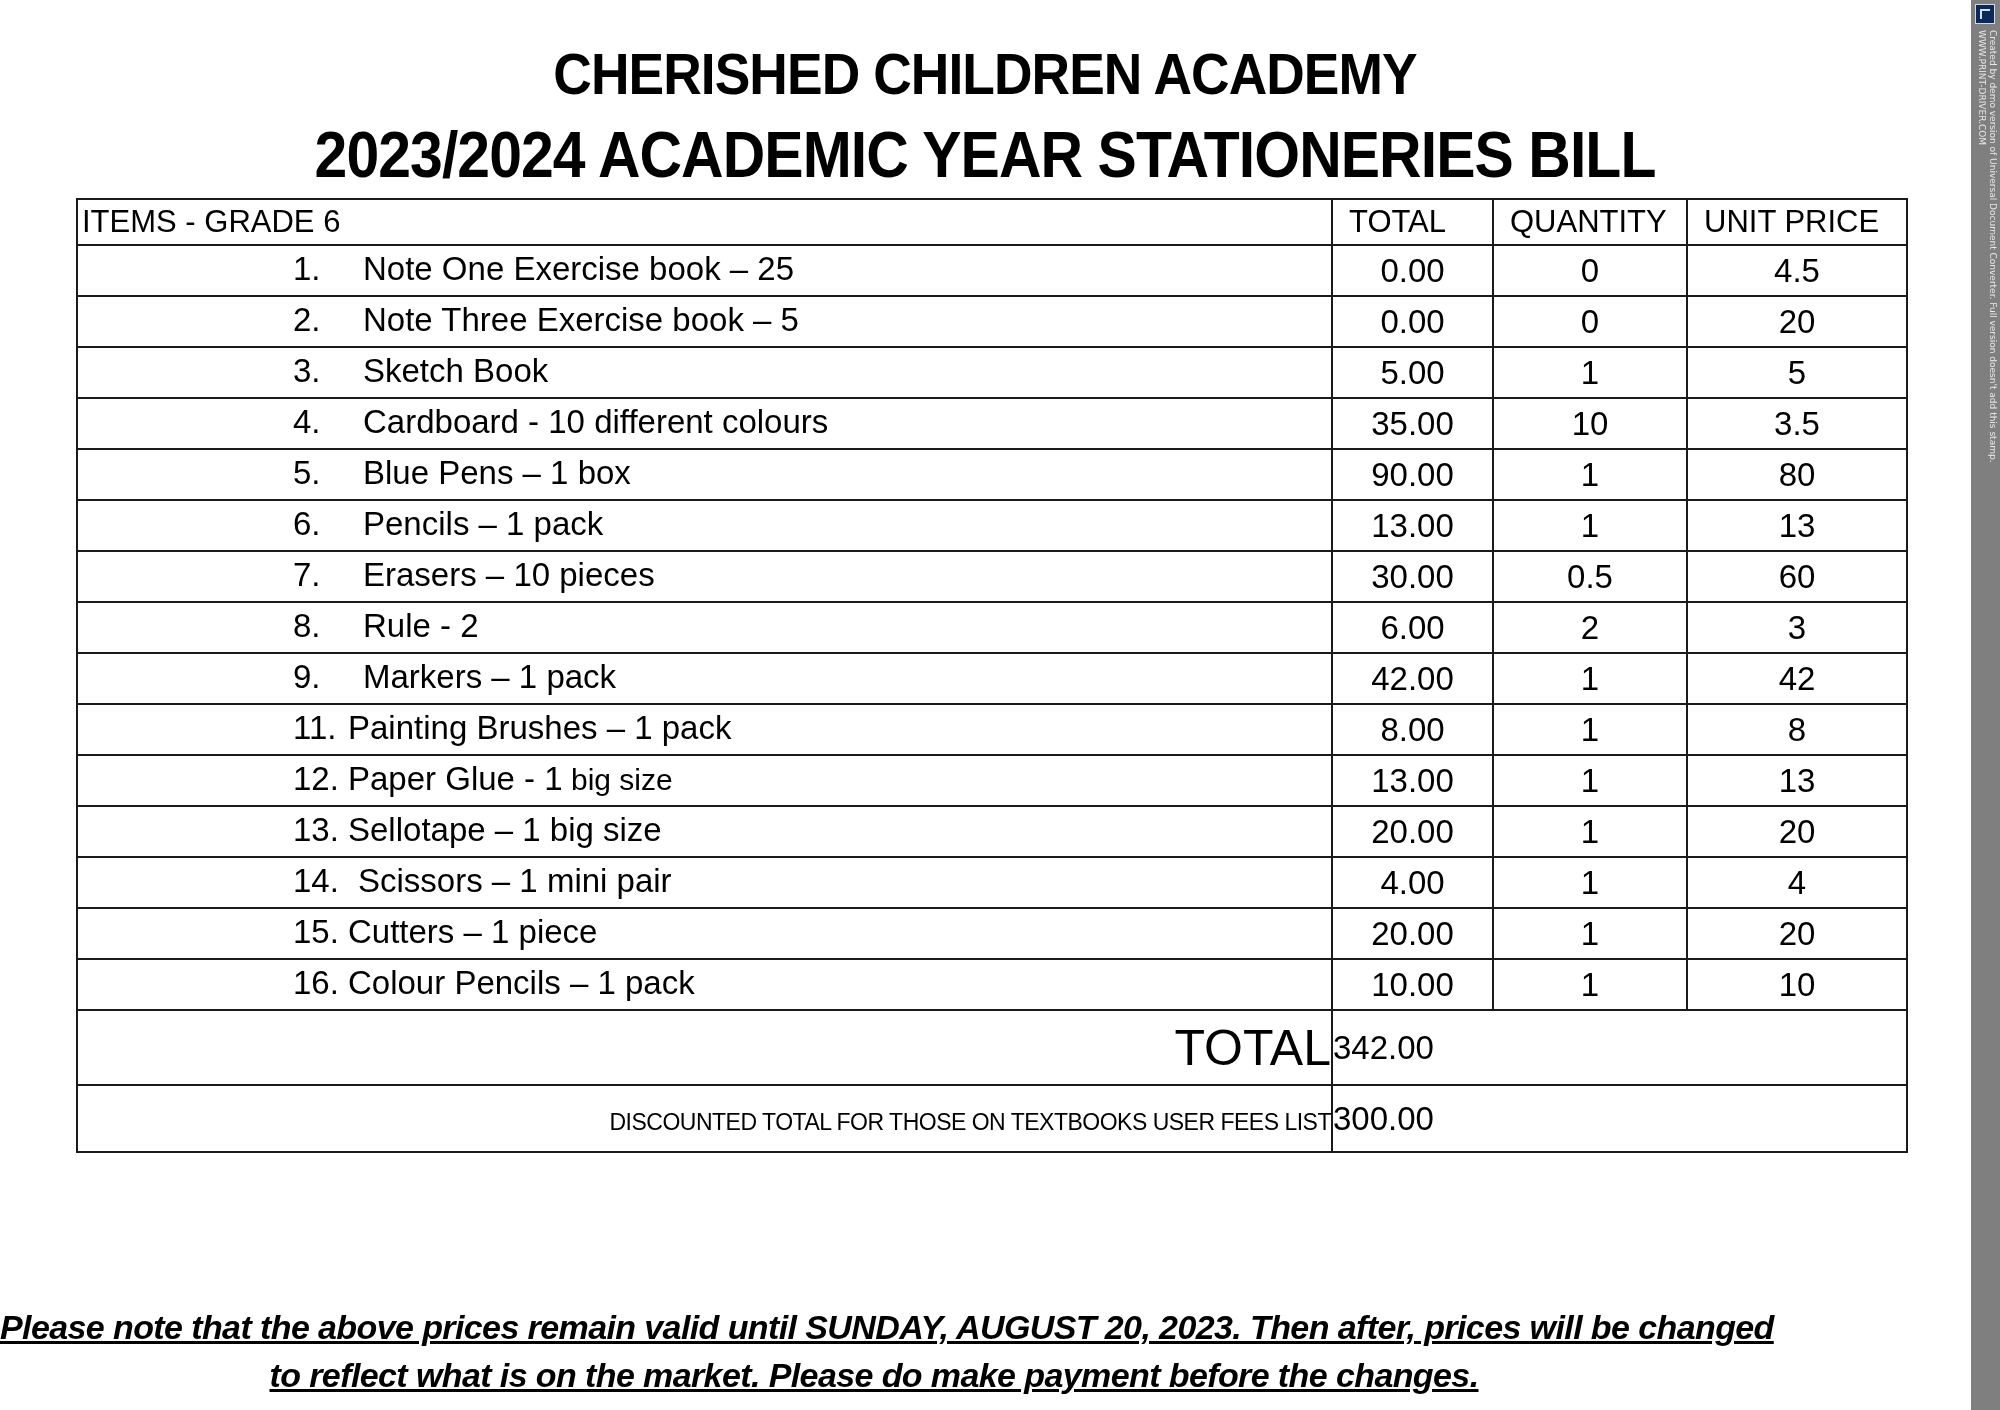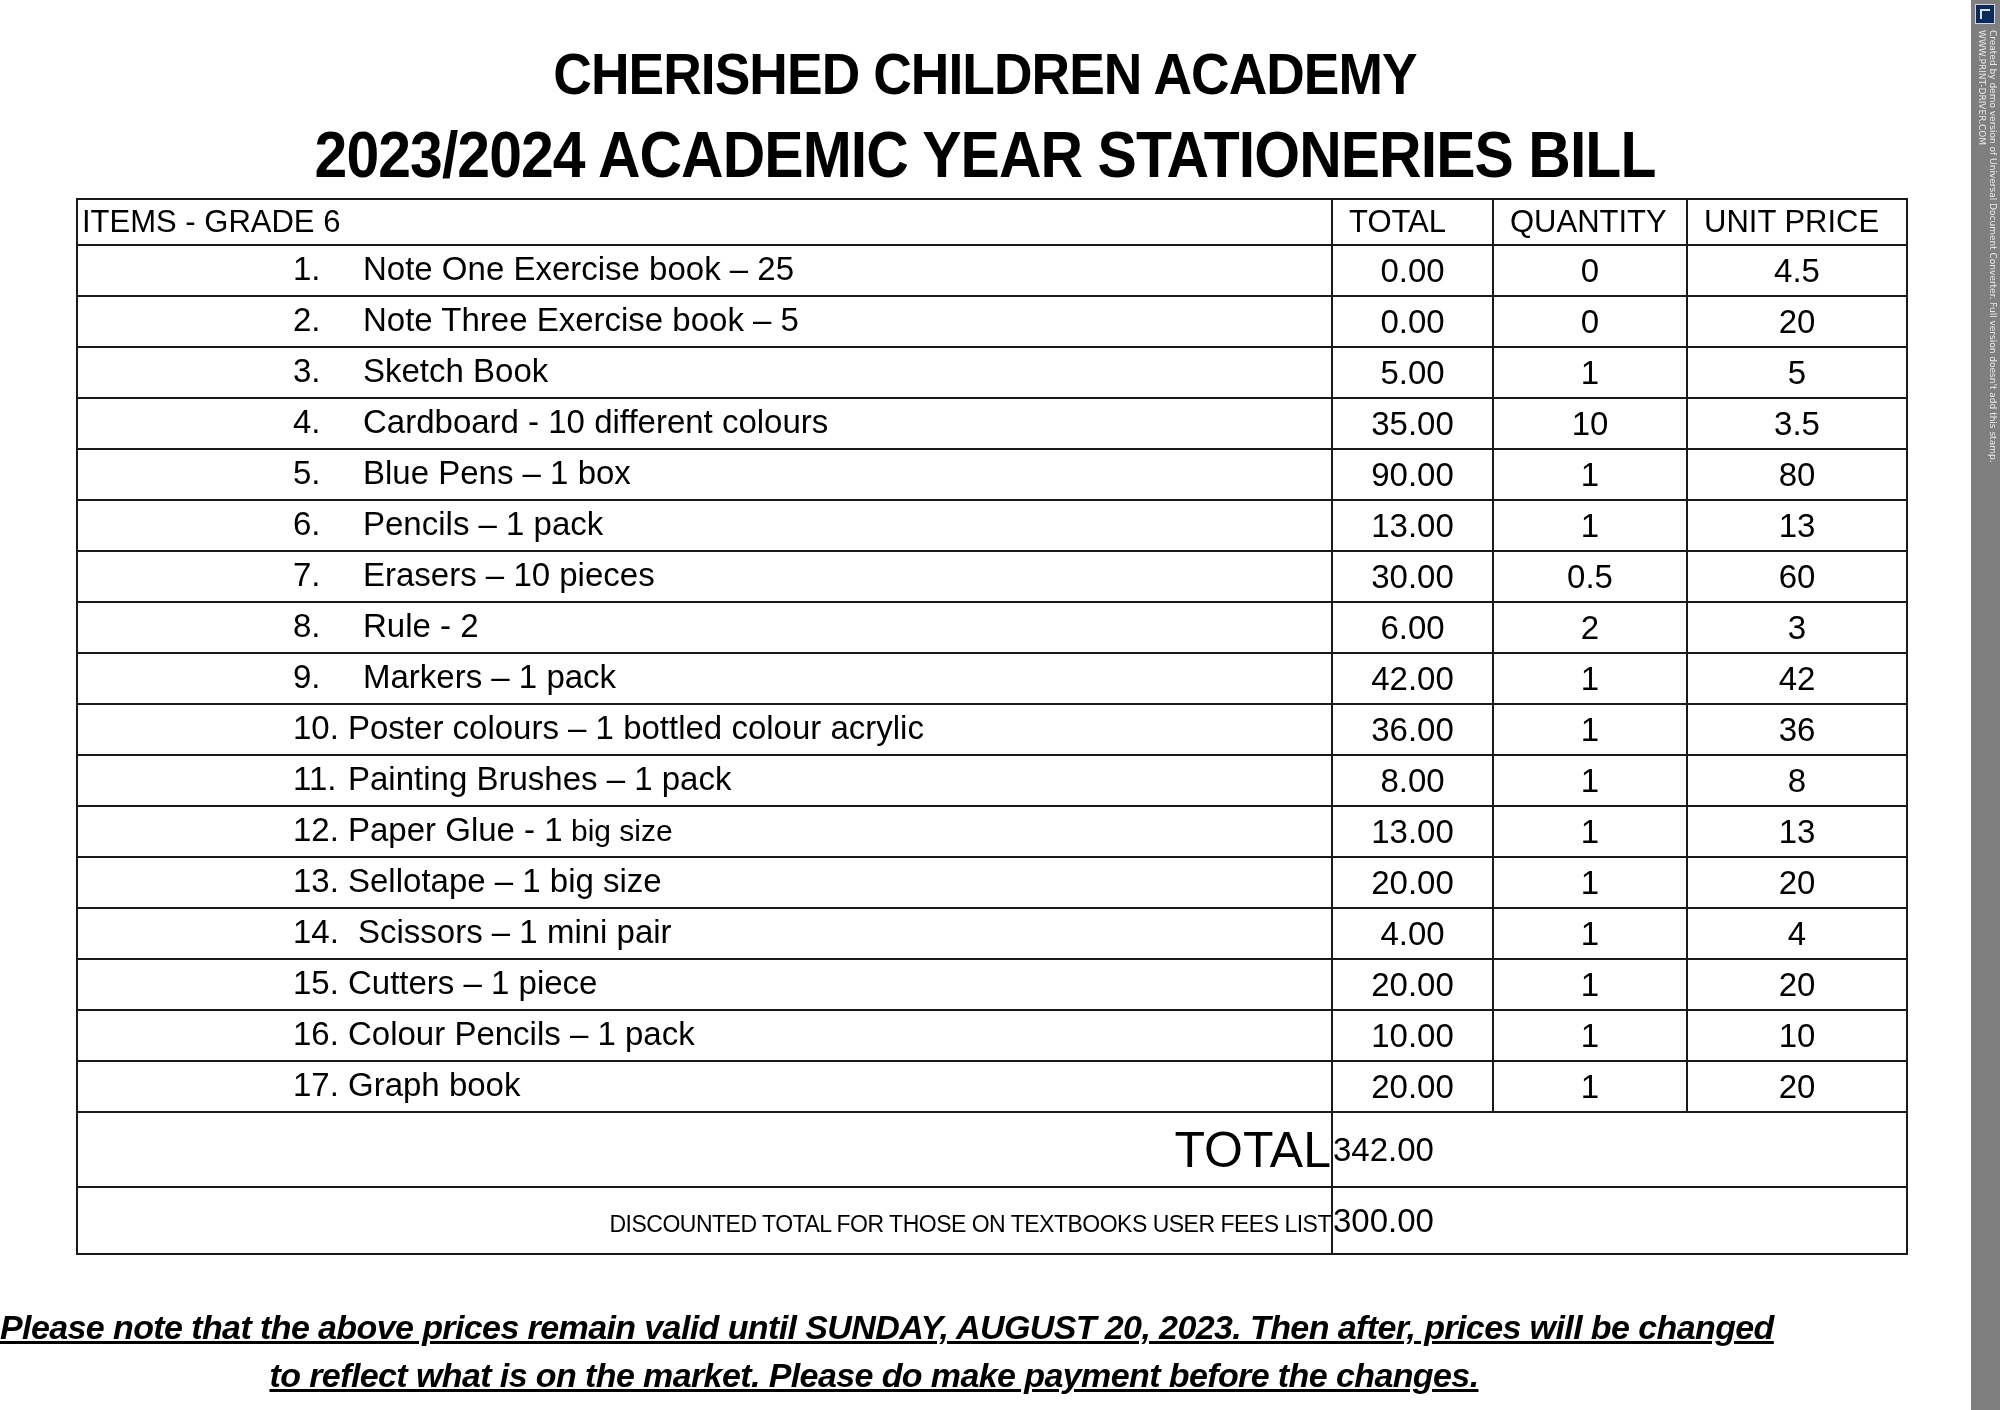--- a/index.html
+++ b/index.html
@@ -166,29 +166,20 @@
         <td class="item-cell">
           <span class="item-num">9.</span>
           <span class="item-label"><span>Markers – 1 pack</span></span>
         </td>
         <td class="num">42.00</td>
         <td class="num">1</td>
         <td class="num">42</td>
       </tr>
       <tr class="item">
         <td class="item-cell">
-          <span class="item-num wide">10.</span>
-          <span class="item-label wide" style="left: 270px;"><span>Poster colours – 1 bottled colour acrylic</span></span>
-        </td>
-        <td class="num">36.00</td>
-        <td class="num">1</td>
-        <td class="num">36</td>
-      </tr>
-      <tr class="item">
-        <td class="item-cell">
           <span class="item-num wide">11.</span>
           <span class="item-label wide" style="left: 270px;"><span>Painting Brushes – 1 pack</span></span>
         </td>
         <td class="num">8.00</td>
         <td class="num">1</td>
         <td class="num">8</td>
       </tr>
       <tr class="item">
         <td class="item-cell">
           <span class="item-num wide">12.</span>
@@ -226,29 +217,20 @@
         <td class="num">20</td>
       </tr>
       <tr class="item">
         <td class="item-cell">
           <span class="item-num wide">16.</span>
           <span class="item-label wide" style="left: 270px;"><span>Colour Pencils – 1 pack</span></span>
         </td>
         <td class="num">10.00</td>
         <td class="num">1</td>
         <td class="num">10</td>
-      </tr>
-      <tr class="item">
-        <td class="item-cell">
-          <span class="item-num wide">17.</span>
-          <span class="item-label wide" style="left: 270px;"><span>Graph book</span></span>
-        </td>
-        <td class="num">20.00</td>
-        <td class="num">1</td>
-        <td class="num">20</td>
       </tr>
     </tbody>
   <tbody>
       <tr class="total-row">
     <td class="sum-label"><span class="sum-label-total">TOTAL</span></td>
     <td class="sum-value" colspan="3">342.00</td>
   </tr>
   <tr class="disc-row">
     <td class="sum-label"><span class="sum-label-disc">DISCOUNTED TOTAL FOR THOSE ON TEXTBOOKS USER FEES LIST</span></td>
     <td class="sum-value" colspan="3">300.00</td>

